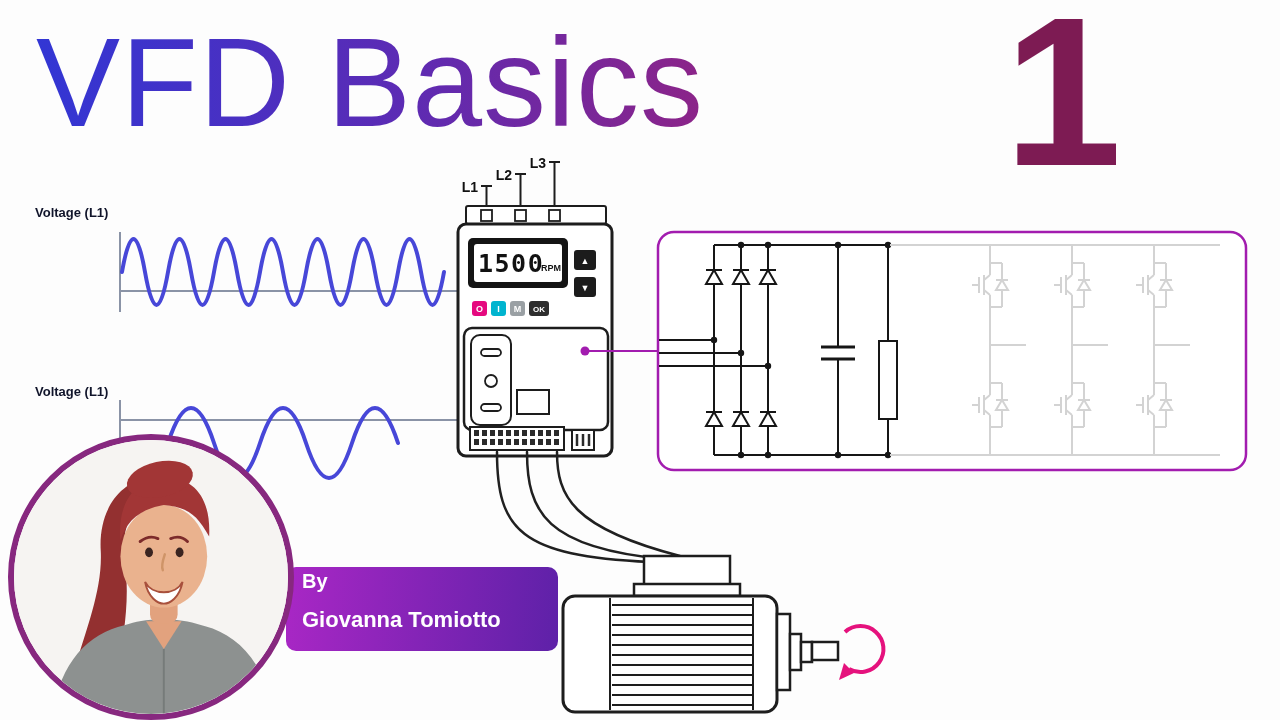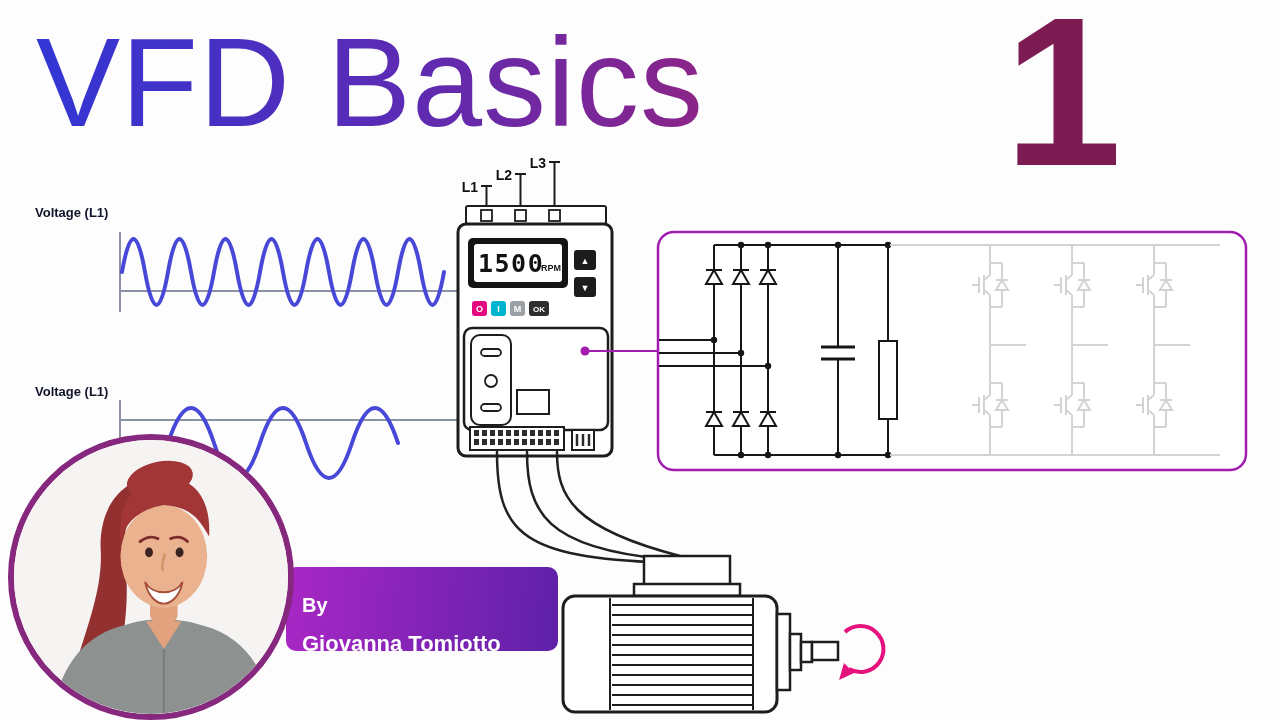--- a/index.html
+++ b/index.html
@@ -12,21 +12,21 @@
   @supports ((-webkit-background-clip:text) or (background-clip:text)){
     .title{background:linear-gradient(90deg,#3236d4 0%,#5c2bb4 55%,#8c2488 100%);
            -webkit-background-clip:text;background-clip:text;
            color:transparent;-webkit-text-fill-color:transparent;}
   }
   .episode{position:absolute;left:1004px;top:-14px;font-size:212px;font-weight:800;
            line-height:1.0;color:#7d1b53;}
 
   .banner{position:absolute;left:286px;top:567px;width:272px;height:84px;z-index:2;
           border-radius:10px;background:linear-gradient(95deg,#a927c5 0%,#5e21a8 100%);
-          color:#ffffff;box-sizing:border-box;padding:27px 0 0 16px;}
+          color:#ffffff;box-sizing:border-box;padding:3px 0 0 16px;}
   .banner .by{font-size:20px;font-weight:700;}
   .banner .name{font-size:22px;font-weight:700;margin-top:14px;}
 
   .photo{position:absolute;left:8px;top:434px;width:274px;height:274px;z-index:3;
          border-radius:50%;border:6px solid #87287f;background:#ffffff;overflow:hidden;}
   .photo svg{display:block;}
 </style>
 </head>
 <body>
 

